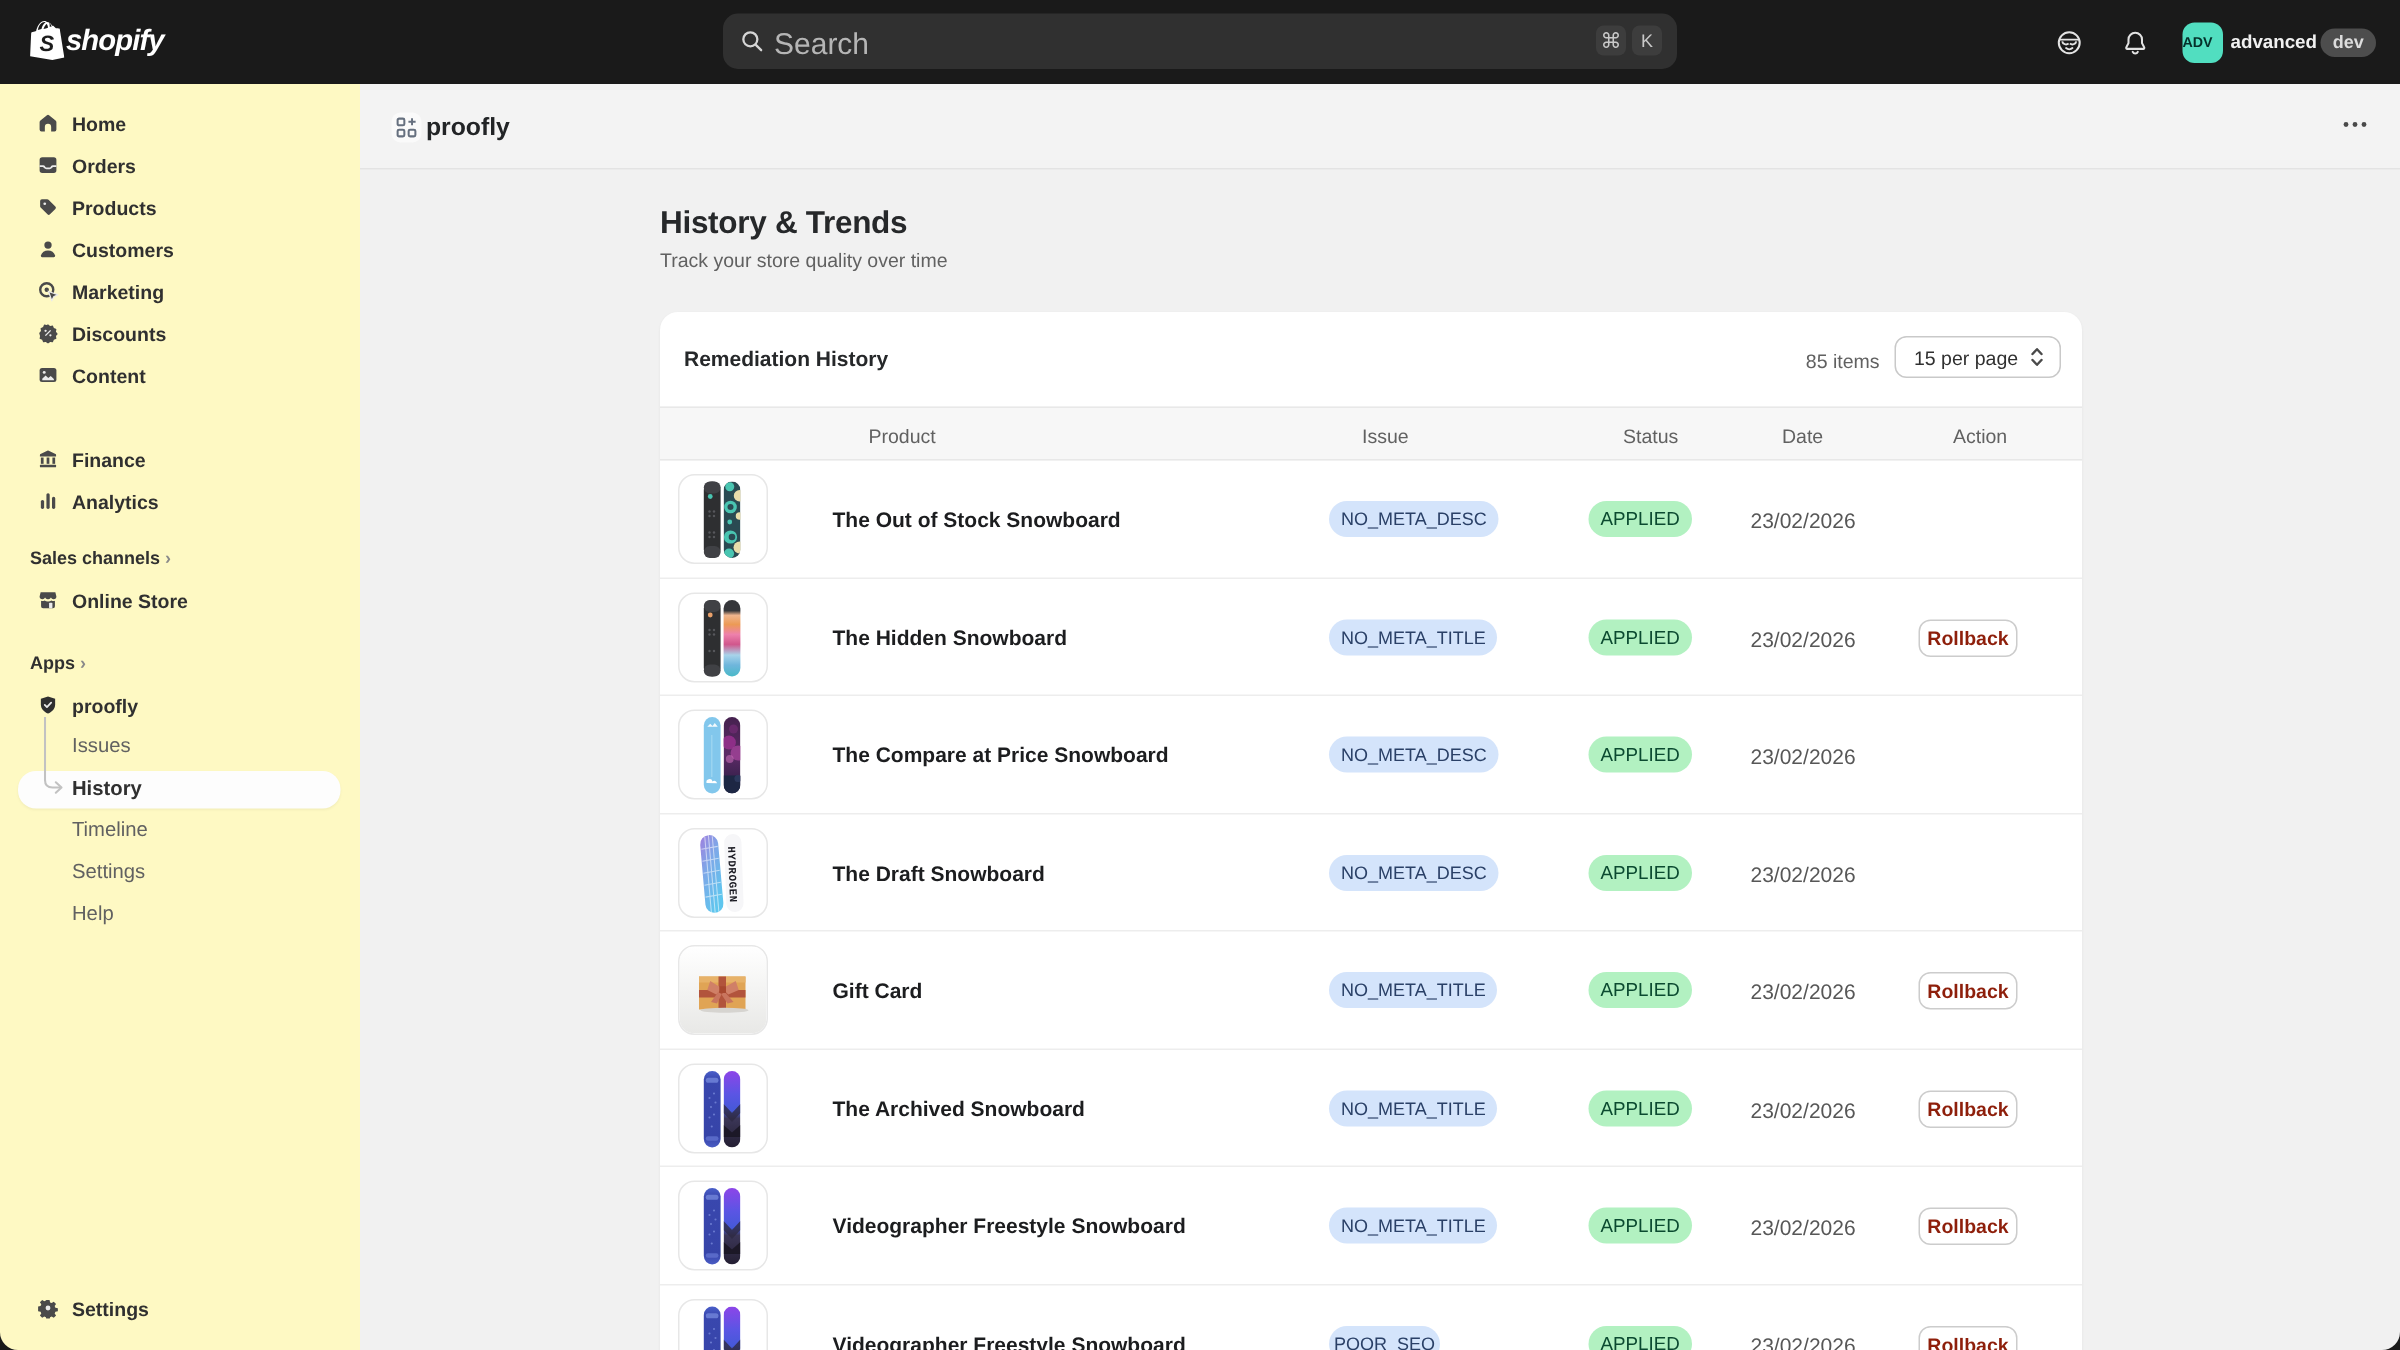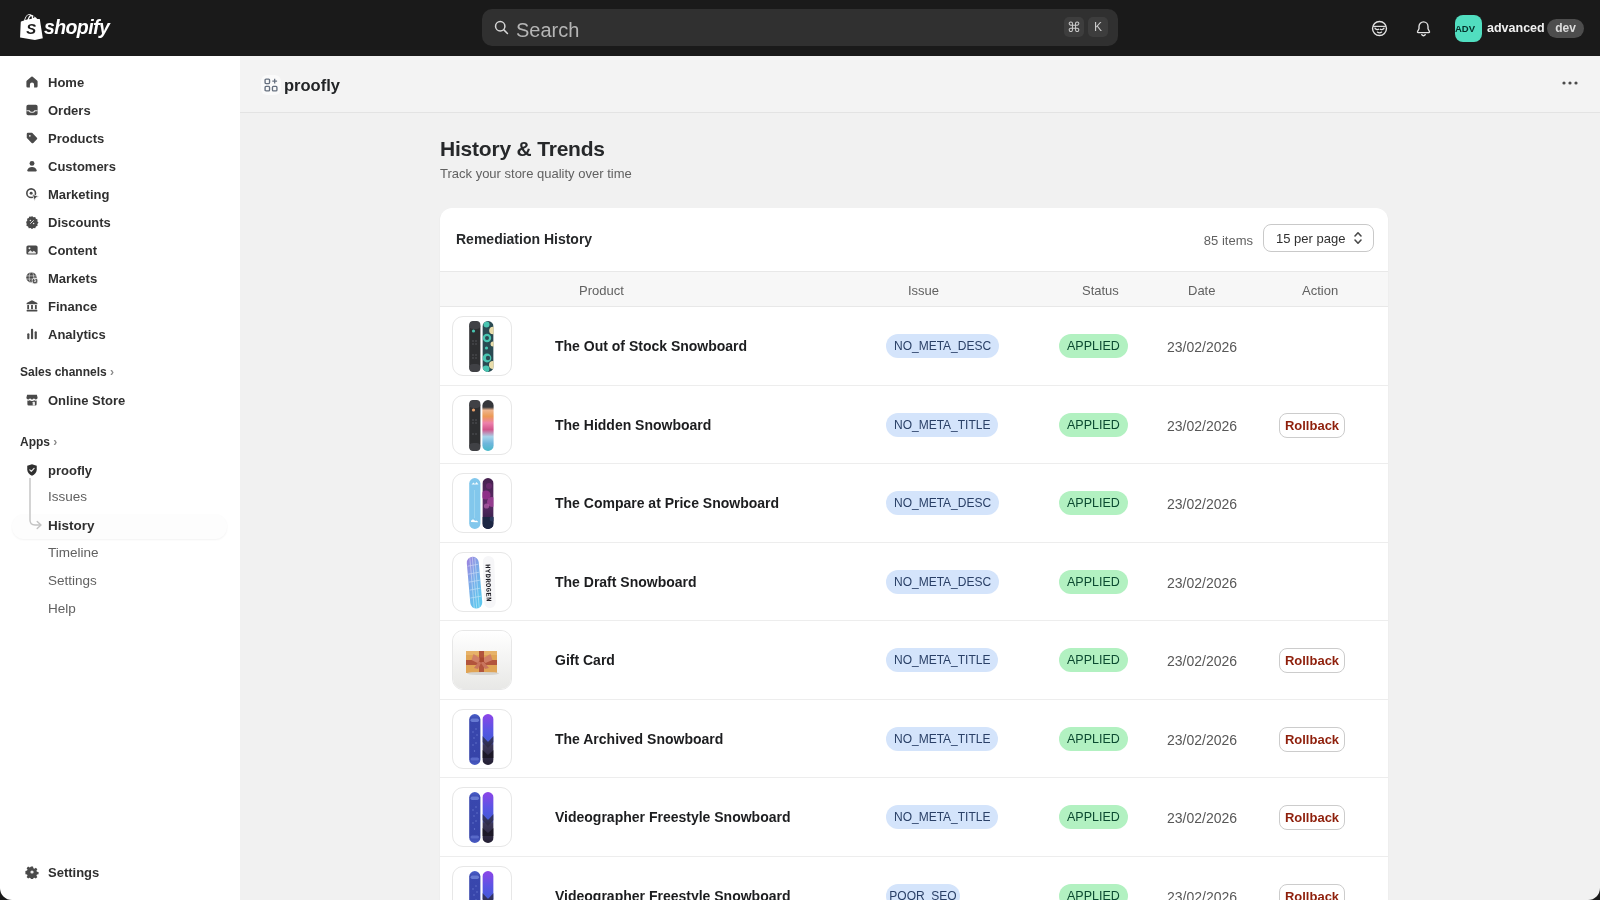--- a/index.html
+++ b/index.html
@@ -15,21 +15,21 @@
     color:#c9c9c9; font-size:12px; text-align:center; line-height:20px; }
   .key.cmd { right:34px; font-size:14px; }
   .key.kk { right:10px; }
   .tb-ic { position:absolute; top:20px; }
   .avatar { position:absolute; left:1455px; top:15px; width:27px; height:27px; background:#51dec0; border-radius:8px;
     color:#04302a; font-size:9.5px; font-weight:700; text-align:left; line-height:27px; }
   .uname { position:absolute; left:1487px; top:21px; color:#f1f1f1; font-size:12.5px; font-weight:600; }
   .devpill { position:absolute; left:1547px; top:19px; width:37px; height:19px; background:#4d4d4d; border-radius:10px;
     color:#dcdcdc; font-size:12px; text-align:center; line-height:19px;font-weight:bold; }
   .frame { position:absolute; left:0; top:56px; width:1600px; height:844px; }
-  .sbwrap { position:absolute; left:0; top:0; width:240px; height:844px; border-radius:0 0 0 12px; overflow:hidden; background:#ffffff; }
+  .sbwrap { position:absolute; left:0; top:0; width:240px; height:844px; border-radius:0 0 0 12px; overflow:hidden; background:#fef9c3; }
   .content { position:absolute; left:240px; top:0; width:1360px; height:844px; background:#f1f1f1; border-radius:0 0 12px 0; overflow:hidden; }
   .nav-item { position:absolute; left:8px; width:224px; height:28px; }
   .nav-item .nic { position:absolute; left:17px; top:7px; }
   .nav-item .ntx { position:absolute; left:40px; top:7px; font-size:13px; font-weight:600; color:#303030; line-height:15px; }
   .sec-label { position:absolute; left:20px; font-size:12px; font-weight:600; color:#303030; }
   .sub-item { position:absolute; left:48px; font-size:13.5px; color:#616161; }
   .active-pill { position:absolute; left:12px; top:458px; width:215px; height:25px; background:#fdfdfd; border-radius:12px;
     box-shadow:0 1px 2px rgba(0,0,0,0.05); }
   .content-head { position:absolute; left:0; top:0; width:1360px; height:57px; background:#f3f3f3; border-bottom:1px solid #e3e3e3; }
   .app-ic { position:absolute; left:21px; top:19px; width:20px; height:20px; background:#fafafa; border-radius:6px; }
@@ -182,32 +182,20 @@
       <span class="ntx">Discounts</span>
       </div>
     <div class="nav-item" style="top:180px">
       <svg class="nic" width="14" height="14" viewBox="0 0 20 20">
           <rect x="2" y="3.4" width="16" height="13.2" rx="2.4" fill="#4a4a4a"></rect>
           <circle cx="6.4" cy="7.5" r="1.4" fill="#ebebeb"></circle>
           <path fill="#ebebeb" d="M4.5 13.5l3.2-3 2.6 2.4 2.3-2 3 2.8v1.2h-11Z"></path>
         </svg>
       <span class="ntx">Content</span>
       </div>
-    <div class="nav-item" style="top:208px">
-      <svg class="nic" width="14" height="14" viewBox="0 0 20 20">
-          <circle cx="9.2" cy="9.2" r="7.4" fill="#4a4a4a"></circle>
-          <g stroke="#ebebeb" stroke-width="0.9" fill="none">
-            <ellipse cx="9.2" cy="9.2" rx="3.1" ry="7.4"></ellipse>
-            <path d="M2 7h14.4 M2 11.5h14.4"></path>
-          </g>
-          <circle cx="14.2" cy="14.2" r="4.2" fill="#4a4a4a" stroke="#ebebeb" stroke-width="1.2"></circle>
-          <text x="14.2" y="16.4" font-size="6.5" font-weight="bold" fill="#ebebeb" text-anchor="middle" font-family="Liberation Sans">$</text>
-        </svg>
-      <span class="ntx">Markets</span>
-      </div>
     <div class="nav-item" style="top:236px">
       <svg class="nic" width="14" height="14" viewBox="0 0 20 20" fill="#4a4a4a">
           <path d="M9.3 2.1a1.6 1.6 0 0 1 1.4 0l6.4 3.1a1 1 0 0 1 .6.9v1.4H2.3V6.1a1 1 0 0 1 .6-.9Z"></path>
           <rect x="3.2" y="8.6" width="2.6" height="6"></rect>
           <rect x="8.7" y="8.6" width="2.6" height="6"></rect>
           <rect x="14.2" y="8.6" width="2.6" height="6"></rect>
           <rect x="2.3" y="15.5" width="15.4" height="2.4" rx="0.6"></rect>
         </svg>
       <span class="ntx">Finance</span>
       </div>

